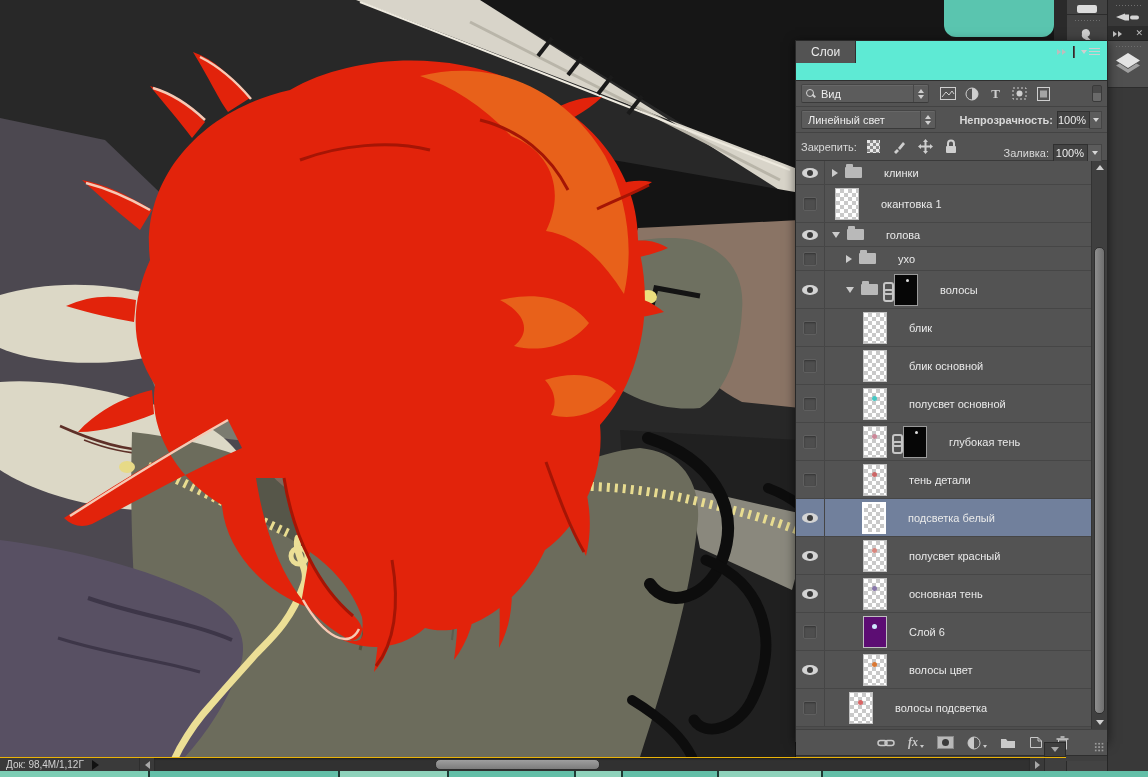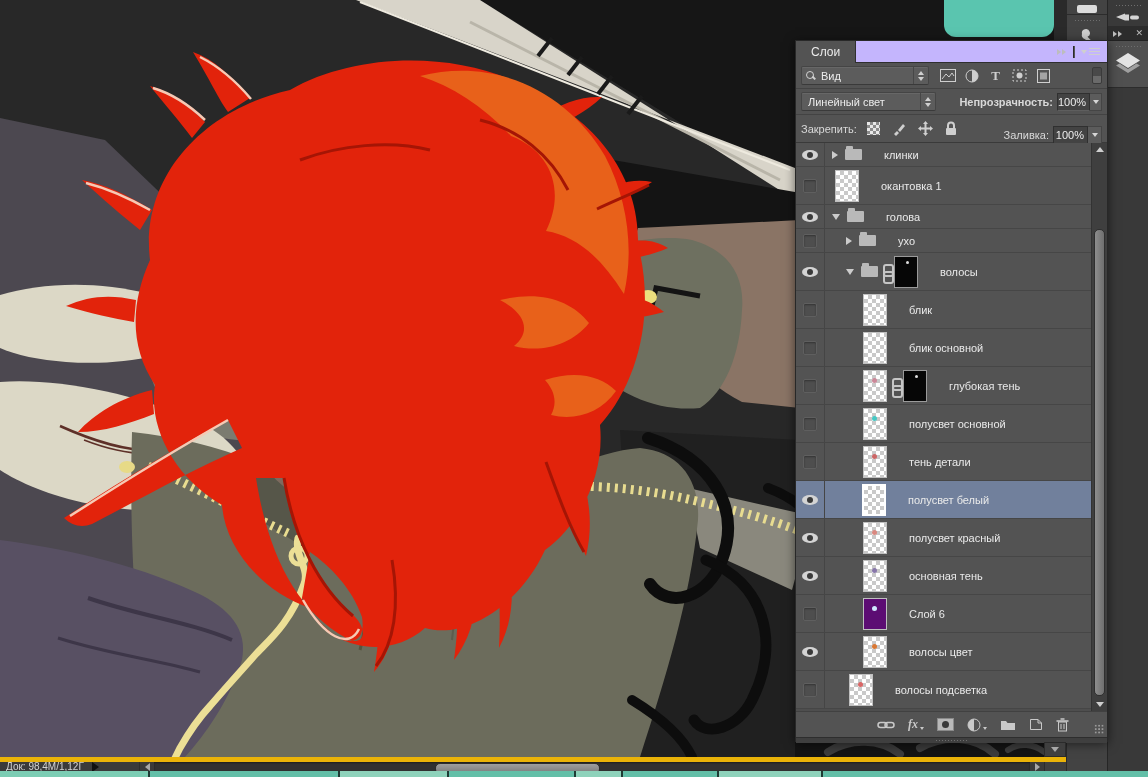--- a/index.html
+++ b/index.html
@@ -24,21 +24,21 @@
   .dbl-tri { display:flex; gap:1px; }
   .dbl-tri i { width:0; height:0; border-left:4px solid #bdbdbd; border-top:3px solid transparent; border-bottom:3px solid transparent; }
   .x-glyph { color:#bdbdbd; font-size:9px; line-height:9px; }
 
   
   .panel {
     position:absolute; left:795px; top:40px; width:313px; height:702px;
     background:#535353; border:1px solid #282828; z-index:5;
     box-shadow:0 2px 10px rgba(0,0,0,.55);
   }
-  .tabbar { height:22px; background:#c4b5fd; position:relative; border-bottom:1px solid #2f2f2f; }
+  .tabbar { height:40px; background:#5eead4; position:relative; border-bottom:1px solid #2f2f2f; }
   .tab { display:inline-block; height:22px; padding:0 15px; background:#535353; color:#ececec; font-size:12px; line-height:22px; border-right:1px solid #2f2f2f; }
   .tab-right { position:absolute; right:7px; top:5px; display:flex; align-items:center; gap:7px; }
   .vdiv { width:1px; height:12px; background:#2b2b2b; box-shadow:1px 0 0 #555; }
   .menu-icon { display:flex; align-items:center; gap:2px; }
   .menu-icon .caret { width:0; height:0; border-top:4px solid #cfcfcf; border-left:3px solid transparent; border-right:3px solid transparent; }
   .menu-icon .lines { width:11px; height:9px;
     background:repeating-linear-gradient(#cfcfcf 0 1px, transparent 1px 3px); }
 
   .filter-row, .blend-row { height:26px; display:flex; align-items:center; padding:0 5px; border-bottom:1px solid #434343; }
   .lock-row { height:28px; display:flex; align-items:center; padding:0 5px; border-bottom:1px solid #3a3a3a; }
@@ -119,21 +119,21 @@
     background-image:radial-gradient(#9a9a9a 0.9px, transparent 1px); background-size:3.4px 3.4px; }
   .panel-bottom { height:6px; background:#3f3f3f; position:relative; border-top:1px solid #2e2e2e; }
   .panel-bottom::after { content:""; position:absolute; left:50%; top:1px; transform:translateX(-50%); width:34px; height:4px;
     background-image:radial-gradient(#6e6e6e 0.8px, transparent 1px); background-size:3px 3px; }
 
   
   .vs-corner { position:absolute; left:1044px; top:742px; width:22px; height:15px; background:#3f3f3f; border:1px solid #2b2b2b; z-index:6;
     display:flex; align-items:center; justify-content:center; }
   .vs-corner i { width:0;height:0;border-top:5px solid #a8a8a8;border-left:4px solid transparent;border-right:4px solid transparent; }
 
-  .statusbar { position:absolute; left:0; top:757px; width:1066px; height:14px; background:#3a3a3a; display:flex; z-index:6; border-top:5px solid #eab308; }
+  .statusbar { position:absolute; left:0; top:757px; width:1066px; height:14px; background:#3a3a3a; display:flex; z-index:6; border-top:1px solid #eab308; }
   .status-zone { width:140px; display:flex; align-items:center; padding:0 4px 0 6px; border-right:1px solid #2e2e2e; }
   .status-text { font-size:10px; color:#d2d2d2; white-space:nowrap; }
   .status-fly { width:0; height:0; border-left:7px solid #111; border-top:5px solid transparent; border-bottom:5px solid transparent; margin-left:8px; }
   .hs-arrow { width:14px; display:flex; align-items:center; justify-content:center; }
   .hs-arrow i.l { width:0;height:0;border-right:5px solid #a8a8a8;border-top:4px solid transparent;border-bottom:4px solid transparent; }
   .hs-arrow i.r { width:0;height:0;border-left:5px solid #a8a8a8;border-top:4px solid transparent;border-bottom:4px solid transparent; }
   .hs-track { flex:1; position:relative; background:#313131; box-shadow:inset 0 1px 2px rgba(0,0,0,.4); }
   .hs-thumb { position:absolute; left:281px; top:1px; width:165px; height:11px; border-radius:5px;
     background:linear-gradient(#9e9e9e,#7c7c7c); border:1px solid #2d2d2d; }
   .hs-corner { width:22px; background:#3f3f3f; border-left:1px solid #2b2b2b; }
@@ -476,56 +476,56 @@
               <span class="thumb checker"></span>
               <span class="lname">блик основной</span>
             </div>
           </div>
           <div class="row layer" style="height:38px">
             <div class="eyecol">
               <span class="eyewell"></span>
             </div>
             <div class="rowbody" style="padding-left:32px">
               <span class="thumb checker">
+                <i class="speck" style="background:#45c8c4"></i>
+              </span>
+              <span class="lname">полусвет основной</span>
+            </div>
+          </div>
+          <div class="row layer" style="height:38px">
+            <div class="eyecol">
+              <span class="eyewell"></span>
+            </div>
+            <div class="rowbody" style="padding-left:32px">
+              <span class="thumb checker">
                 <i class="speck" style="background:#cc8899"></i>
               </span>
               <span class="chain"></span>
               <span class="maskthumb"></span>
               <span class="lname">глубокая тень</span>
             </div>
           </div>
           <div class="row layer" style="height:38px">
             <div class="eyecol">
               <span class="eyewell"></span>
             </div>
             <div class="rowbody" style="padding-left:32px">
               <span class="thumb checker">
-                <i class="speck" style="background:#45c8c4"></i>
-              </span>
-              <span class="lname">полусвет основной</span>
-            </div>
-          </div>
-          <div class="row layer" style="height:38px">
-            <div class="eyecol">
-              <span class="eyewell"></span>
-            </div>
-            <div class="rowbody" style="padding-left:32px">
-              <span class="thumb checker">
                 <i class="speck" style="background:#cc6666"></i>
               </span>
               <span class="lname">тень детали</span>
             </div>
           </div>
           <div class="row layer selected" style="height: 38px; background: rgb(113, 128, 156);">
             <div class="eyecol">
               <span class="eye"></span>
             </div>
             <div class="rowbody" style="padding-left:32px">
               <span class="thumb checker framed"></span>
-              <span class="lname">полусвет белый</span>
+              <span class="lname">подсветка белый</span>
             </div>
           </div>
           <div class="row layer" style="height:38px">
             <div class="eyecol">
               <span class="eye"></span>
             </div>
             <div class="rowbody" style="padding-left:32px">
               <span class="thumb checker">
                 <i class="speck" style="background:#d98880"></i>
               </span>

